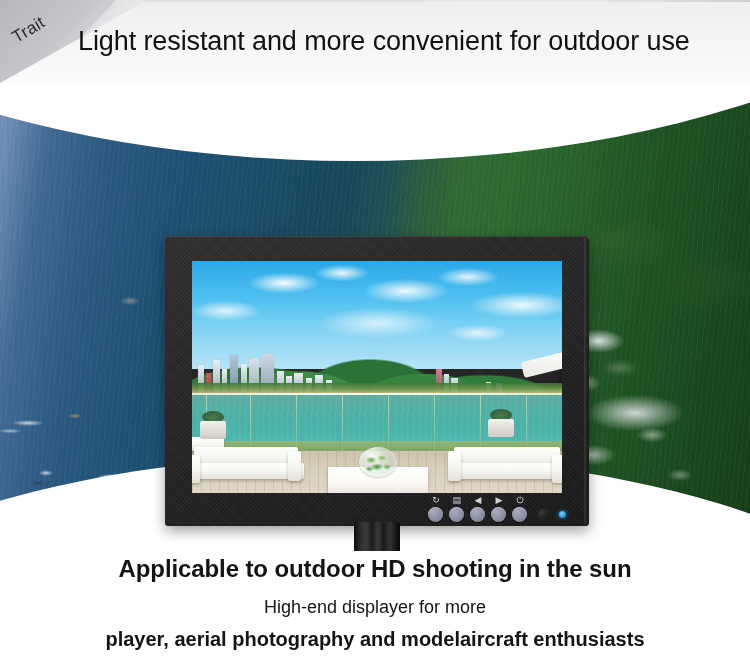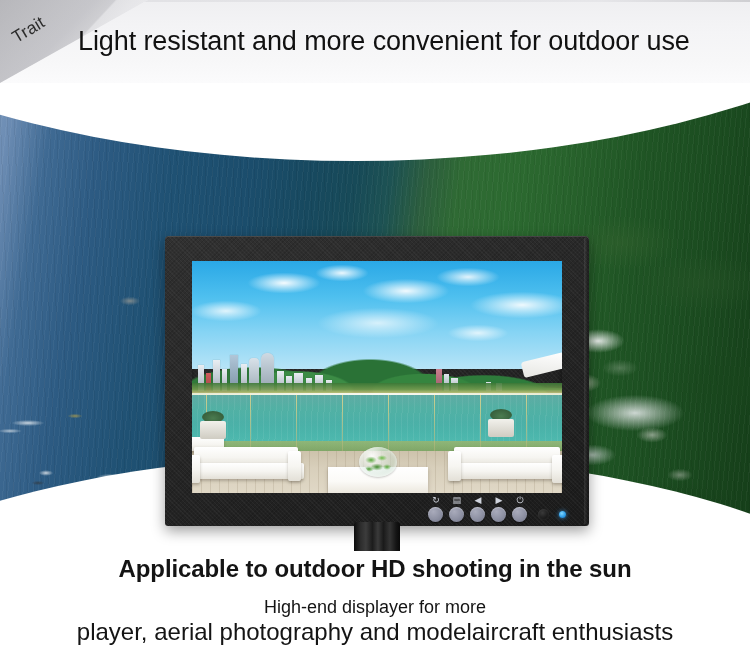--- a/index.html
+++ b/index.html
@@ -349,21 +349,21 @@
     border-radius: 3px 3px 2px 2px;
   }
 
   
   #captions {
     position:absolute; left:0; top:551px; width:750px; height:114px;
     text-align:center; color:#141414;
   }
   #cap-1 { margin-top:4px; font-size:24px; font-weight:bold; letter-spacing:-.1px; }
   #cap-2 { margin-top:14px; font-size:18px; font-weight:400; }
-  #cap-3 { font-size:24px; font-weight:400; }
+  #cap-3 { margin-top:10px; font-size:20px; font-weight:700; }
 </style>
 </head>
 <body>
 
 <div id="page">
 
   <div id="header">
     <div id="header-topline"></div>
     <div id="trait-corner">
       <div id="trait-corner-shade"></div>

